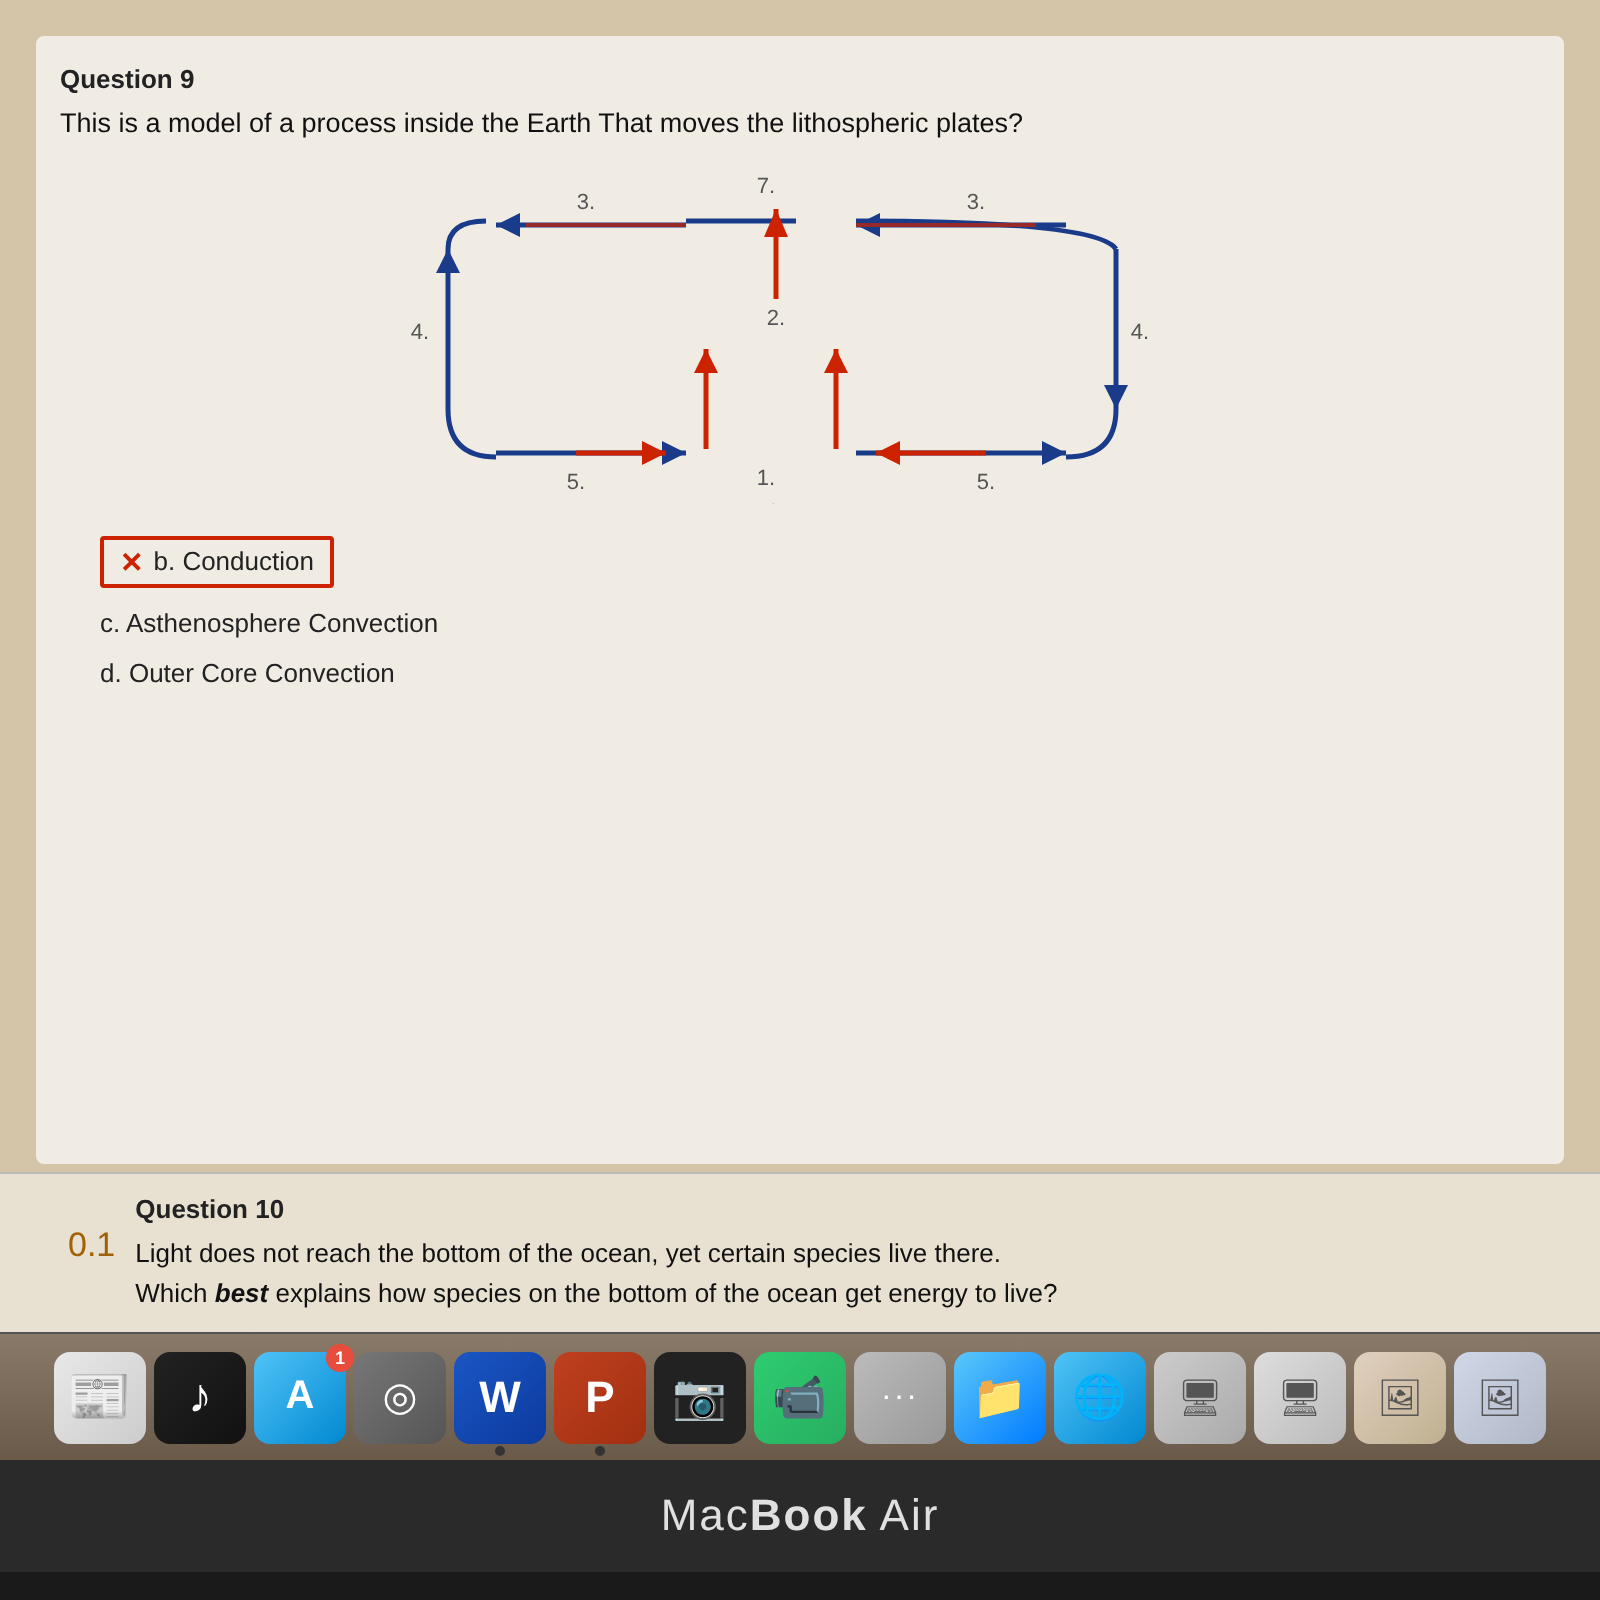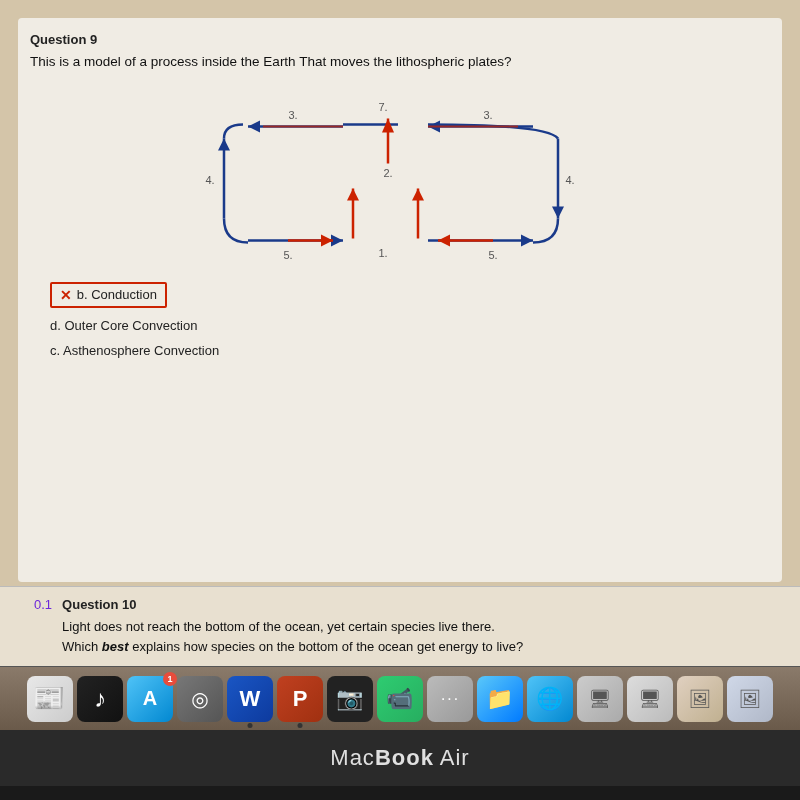--- a/index.html
+++ b/index.html
@@ -32,21 +32,20 @@
     .question-number {
       font-size: 13px;
       font-weight: bold;
       color: #222;
       margin-bottom: 6px;
     }
 
     .question-text {
       font-size: 13.5px;
       color: #111;
-      margin-bottom: 14px;
       line-height: 1.4;
     }
 
     .diagram-container {
       display: flex;
       justify-content: center;
       margin-bottom: 16px;
     }
 
     .diagram-svg {
@@ -264,31 +263,31 @@
         <text x="200" y="185" font-size="11" fill="#555" text-anchor="middle">6.</text>
       </svg>
     </div>
 
     <div class="answer-choices">
       <div class="answer-choice selected">
         <span class="x-mark">✕</span>
         <span>b. Conduction</span>
       </div>
       <div class="answer-choice">
+        <span>c. Asthenosphere Convection</span>
+      </div>
+      <div class="answer-choice">
         <span>d. Outer Core Convection</span>
       </div>
-      <div class="answer-choice">
-        <span>c. Asthenosphere Convection</span>
-      </div>
     </div>
   </div>
 
   <div class="question10-area">
     <div style="display:flex; align-items:flex-start;">
-      <span style="font-size:13px; color:#6d28d9; margin-right:10px; margin-top:0;">0.1</span>
+      <span style="font-size:17px; color:#a16207; margin-right:10px; margin-top:16px;">0.1</span>
       <div>
         <div class="q10-number">Question 10</div>
         <div class="q10-text">
           <span>Light does not reach the bottom of the ocean, yet certain species live there.</span><br>
           <span>Which</span>
           <em>best</em>
           <span>explains how species on the bottom of the ocean get energy to live?</span>
         </div>
       </div>
     </div>

